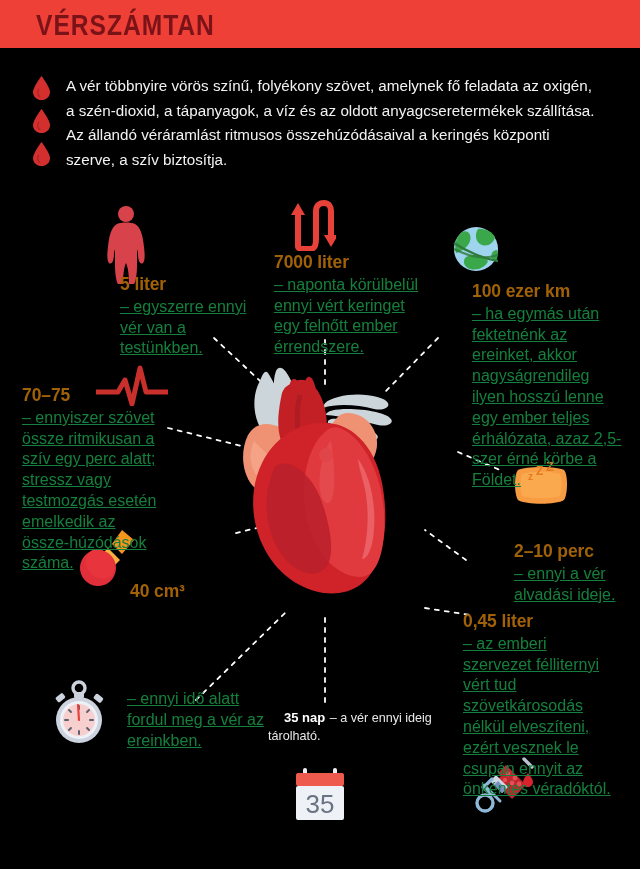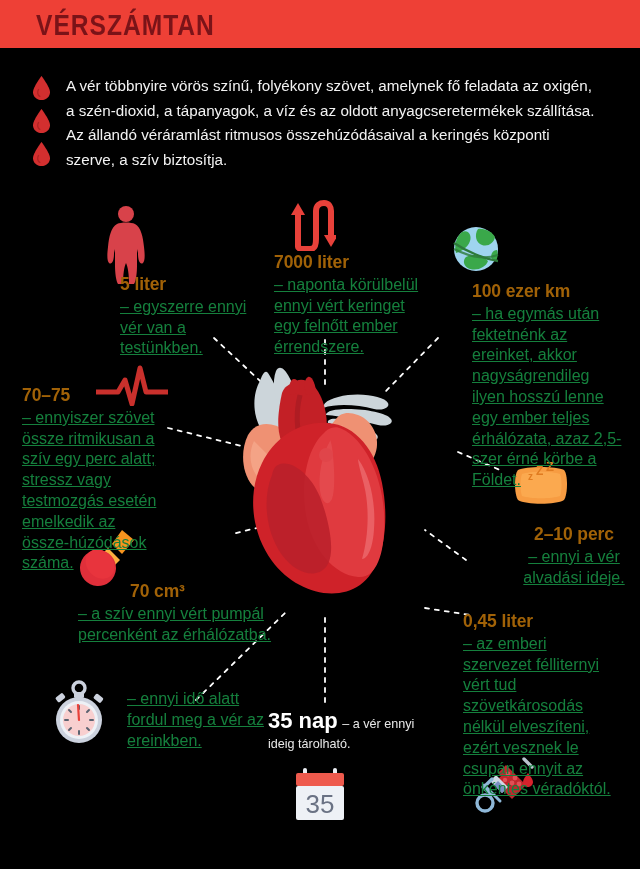--- a/index.html
+++ b/index.html
@@ -49,30 +49,30 @@
     font-size:16px; line-height:1.30; color:#15803d;
     margin-top:1px;
     text-decoration:underline;
   }
 
   
   #fact-5liter      { left:120px; top:274px; width:150px; }
   #fact-7000        { left:274px; top:252px; width:150px; }
   #fact-100ezer     { left:452px; top:281px; width:150px;margin-left:20px; }
   #fact-7075        { left:22px;  top:385px; width:140px; }
-  #fact-210perc     { left:514px; top:524px; width:120px;text-align:center; }
+  #fact-210perc     { left:514px; top:541px; width:120px; }
   #fact-70cm3       { left:78px;  top:581px; width:205px; }
   #fact-045         { left:463px; top:611px; width:150px; }
   #fact-1perc       { left:127px; top:688px; width:140px; }
   #fact-35nap       { left:268px; top:708px; width:175px; }
 
   #fact-70cm3 .big{ margin-left:52px; }
   #fact-1perc .big{ }
   #fact-35nap .inline-big{
-    font-size:22px; font-weight:bold; color:#fff;
+    font-size:13px; font-weight:bold; color:#fff;margin-left:16px;
   }
   #fact-35nap .inline-desc{
     font-size:12.6px; color:#e8e8e8;
   }
 
   
   .icon{ position:absolute; }
   #icon-body     { left:105px; top:205px; }
   #icon-arrows   { left:288px; top:199px; }
   #icon-globe    { left:452px; top:225px; }
@@ -294,22 +294,21 @@
   <div class="big">70–75</div>
   <div class="desc">– ennyiszer szövet össze ritmikusan a szív egy perc alatt; stressz vagy testmozgás esetén emelkedik az össze-húzódások száma.</div>
 </div>
 
 <div class="fact" id="fact-210perc">
   <div class="big">2–10 perc</div>
   <div class="desc">– ennyi a vér alvadási ideje.</div>
 </div>
 
 <div class="fact" id="fact-70cm3">
-  <div class="big">70 cm³</div>
-  <div class="desc">– a szív ennyi vért pumpál percenként az érhálózatba.</div>
+  <div class="big">40 cm³</div>
 </div>
 
 <div class="fact" id="fact-045">
   <div class="big">0,45 liter</div>
   <div class="desc">– az emberi szervezet félliternyi vért tud szövetkárosodás nélkül elveszíteni, ezért vesznek le csupán ennyit az önkéntes véradóktól.</div>
 </div>
 
 <div class="fact" id="fact-1perc">
   <div class="desc">– ennyi idő alatt fordul meg a vér az ereinkben.</div>
 </div>

